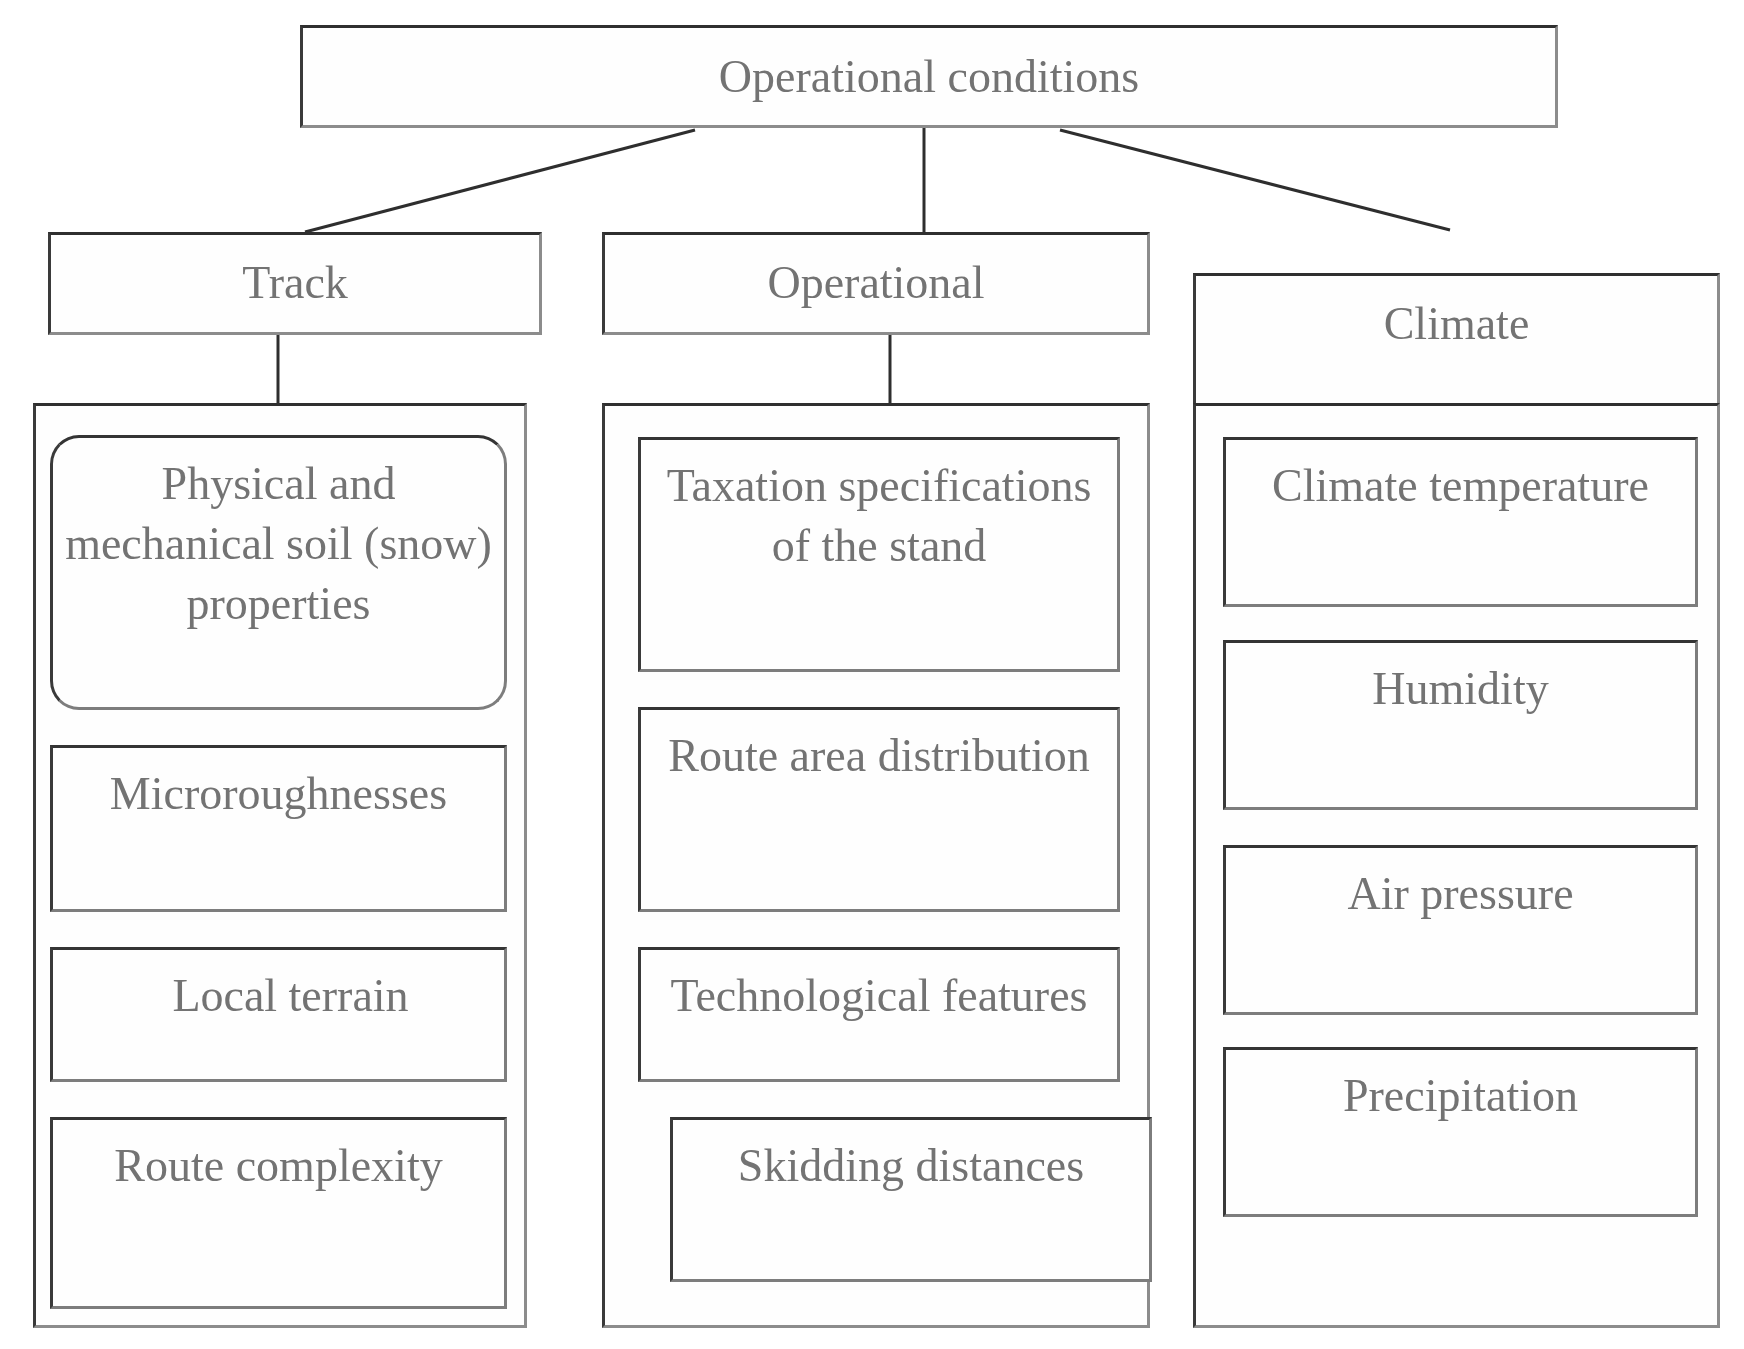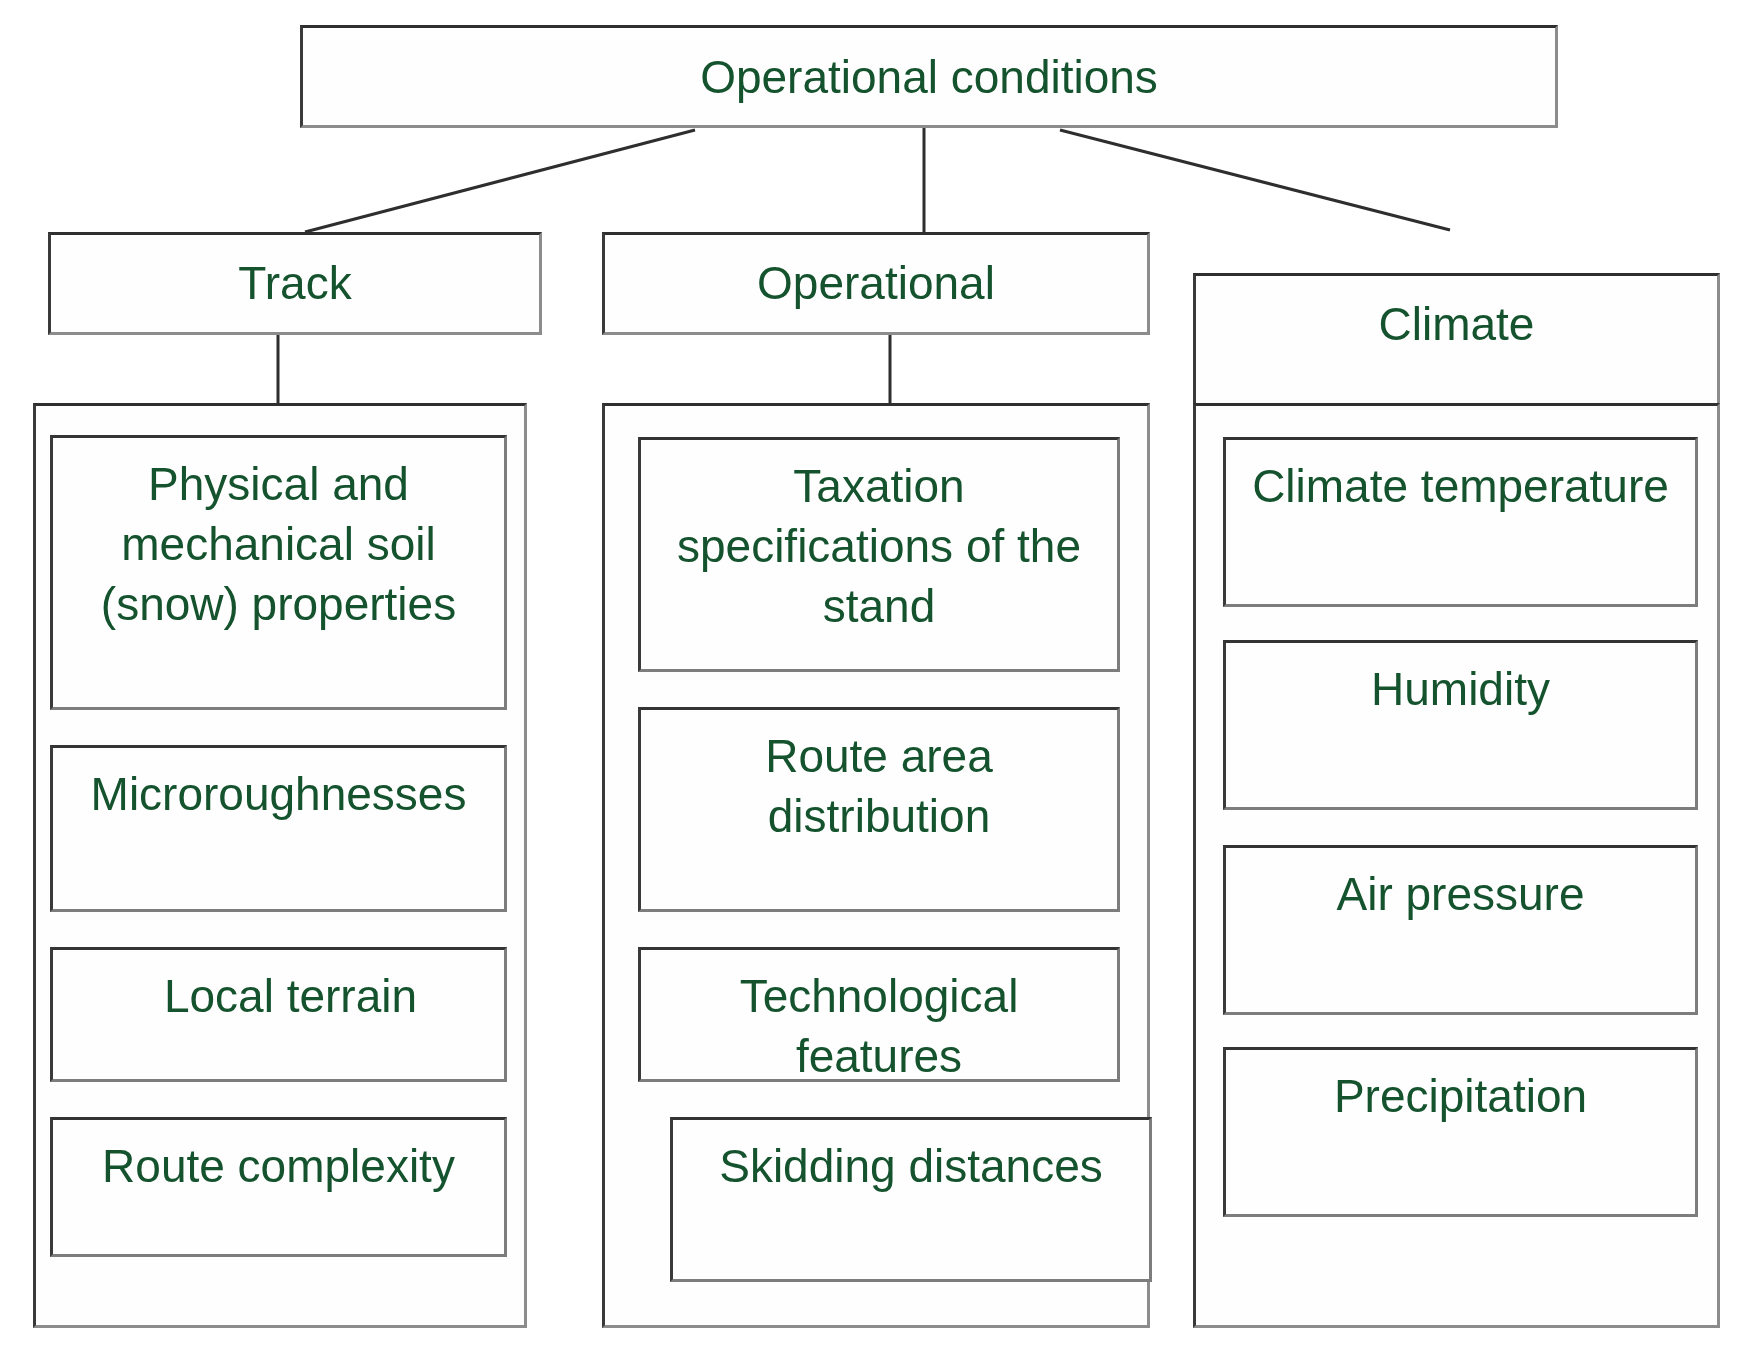--- a/index.html
+++ b/index.html
@@ -1,22 +1,22 @@
 <!DOCTYPE html>
 <html><head>
 <meta charset="utf-8">
 <style>
   html, body { margin: 0; padding: 0; background: #ffffff; }
   .canvas {
     position: relative;
     width: 1744px;
     height: 1349px;
     background: #ffffff;
-    font-family: Liberation Sans, sans-serif;
-    color: #14532d;
+    font-family: Liberation Serif, serif;
+    color: #737373;
     overflow: hidden;
   }
   svg.connectors {
     position: absolute;
     left: 0; top: 0;
     width: 1744px; height: 1349px;
     pointer-events: none;
   }
   .box {
     position: absolute;
@@ -65,27 +65,27 @@
   <div class="box header-box" style="left:602px; top:232px; width:548px; height:103px;">Operational</div>
 
   <div class="box header-box" style="left:1193px; top:229px; width:527px; height:136px;margin-top:44px;">Climate</div>
 
   <div class="box container-box" style="left:33px; top:403px; width:494px; height:925px;"></div>
 
   <div class="box container-box" style="left:602px; top:403px; width:548px; height:925px;"></div>
 
   <div class="box container-box" style="left:1193px; top:403px; width:527px; height:925px;"></div>
 
-  <div class="box inner-box" style="left:50px; top:435px; width:457px; height:275px;">Physical and mechanical soil (snow) properties</div>
+  <div class="box inner-box" style="left:50px; top:435px; width:457px; height:275px;border-radius:29px;">Physical and mechanical soil (snow) properties</div>
 
   <div class="box inner-box" style="left:50px; top:745px; width:457px; height:167px;">Microroughnesses</div>
 
   <div class="box inner-box" style="left:50px; top:947px; width:457px; height:135px;padding-left:34px;">Local terrain</div>
 
-  <div class="box inner-box" style="left:50px; top:1117px; width:457px; height:140px;">Route complexity</div>
+  <div class="box inner-box" style="left:50px; top:1117px; width:457px; height:192px;">Route complexity</div>
 
   <div class="box inner-box" style="left:638px; top:437px; width:482px; height:235px;">Taxation specifications of the stand</div>
 
   <div class="box inner-box" style="left:638px; top:707px; width:482px; height:205px;">Route area distribution</div>
 
   <div class="box inner-box" style="left:638px; top:947px; width:482px; height:135px;">Technological features</div>
 
   <div class="box inner-box" style="left:670px; top:1117px; width:482px; height:165px;">Skidding distances</div>
 
   <div class="box inner-box" style="left:1223px; top:437px; width:475px; height:170px;">Climate temperature</div>

